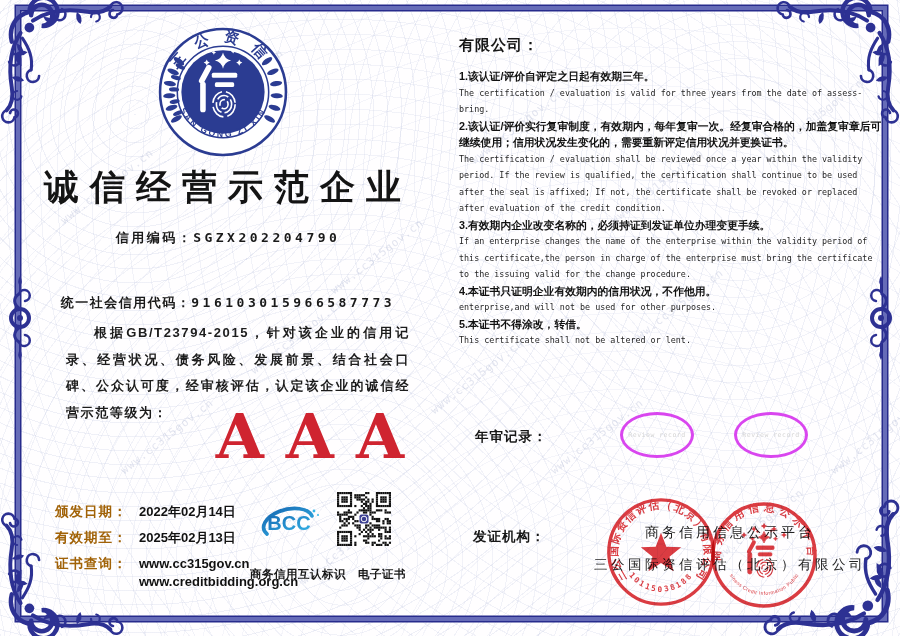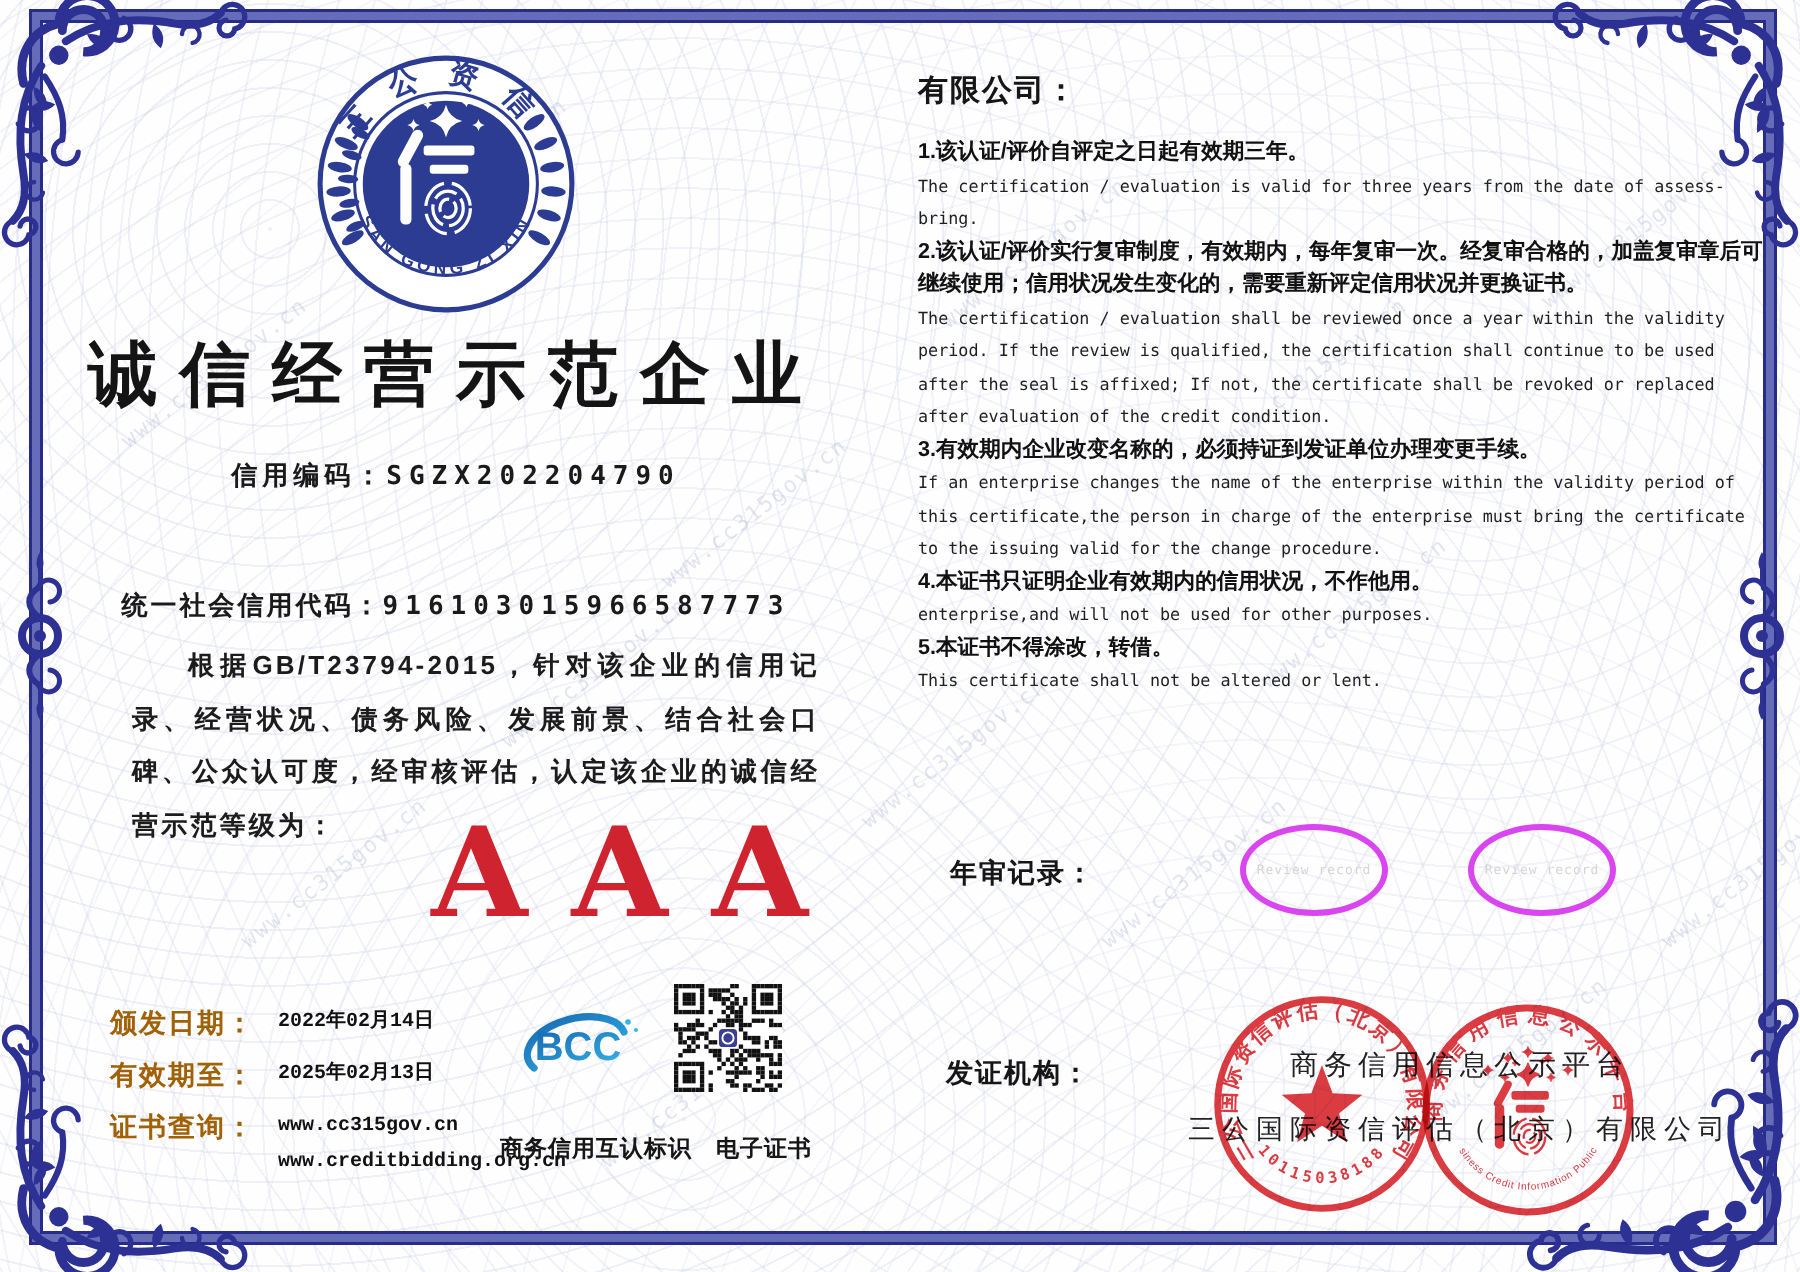--- a/index.html
+++ b/index.html
@@ -34,21 +34,21 @@
   .code-line{position:absolute;left:30px;width:396px;text-align:center;z-index:4;
              font-size:13px;font-weight:700;letter-spacing:2.5px;color:#1a1a1a;white-space:nowrap;}
   .code-line .val{font-family:"DejaVu Sans Mono",monospace;font-weight:700;letter-spacing:3.5px;}
   .statement{position:absolute;left:66px;top:320px;width:344px;z-index:4;font-size:13px;font-weight:600;
              letter-spacing:1.6px;line-height:26.5px;text-align:justify;text-indent:28px;color:#1c1c1c;}
   .grade{position:absolute;left:30px;top:400px;width:396px;z-index:4;text-align:right;
          font-family:"DejaVu Serif",serif;font-weight:700;font-size:62px;letter-spacing:22px;
          text-indent:22px;color:#cf2430;}
   .info-row{position:absolute;left:55px;z-index:4;display:flex;align-items:flex-start;white-space:nowrap;}
   .info-row .lbl{font-size:13.5px;font-weight:700;letter-spacing:1px;width:84px;color:#a16207;}
-  .info-row .val,.url-line{font-family:Liberation Mono, monospace;font-size:10px;font-weight:700;color:#111;}
+  .info-row .val,.url-line{font-family:Liberation Sans, sans-serif;font-size:13px;font-weight:700;color:#111;}
   .url-line{line-height:18px;}
   .bcc{position:absolute;left:252px;top:501px;width:72px;height:44px;z-index:4;}
   .bcc-caption{position:absolute;left:236px;top:567px;width:110px;text-align:right;z-index:4;
                font-size:11.5px;font-weight:700;letter-spacing:.5px;}
   .qr{position:absolute;left:337px;top:492px;width:54px;height:54px;z-index:4;}
   .qr svg{width:100%;height:100%;display:block;}
   .qr-caption{position:absolute;left:336px;top:567px;width:70px;text-align:right;z-index:4;
               font-size:11.5px;font-weight:700;letter-spacing:.5px;}
   
   .instr-heading{position:absolute;left:459px;top:36px;z-index:4;font-size:15px;font-weight:800;letter-spacing:1px;}

